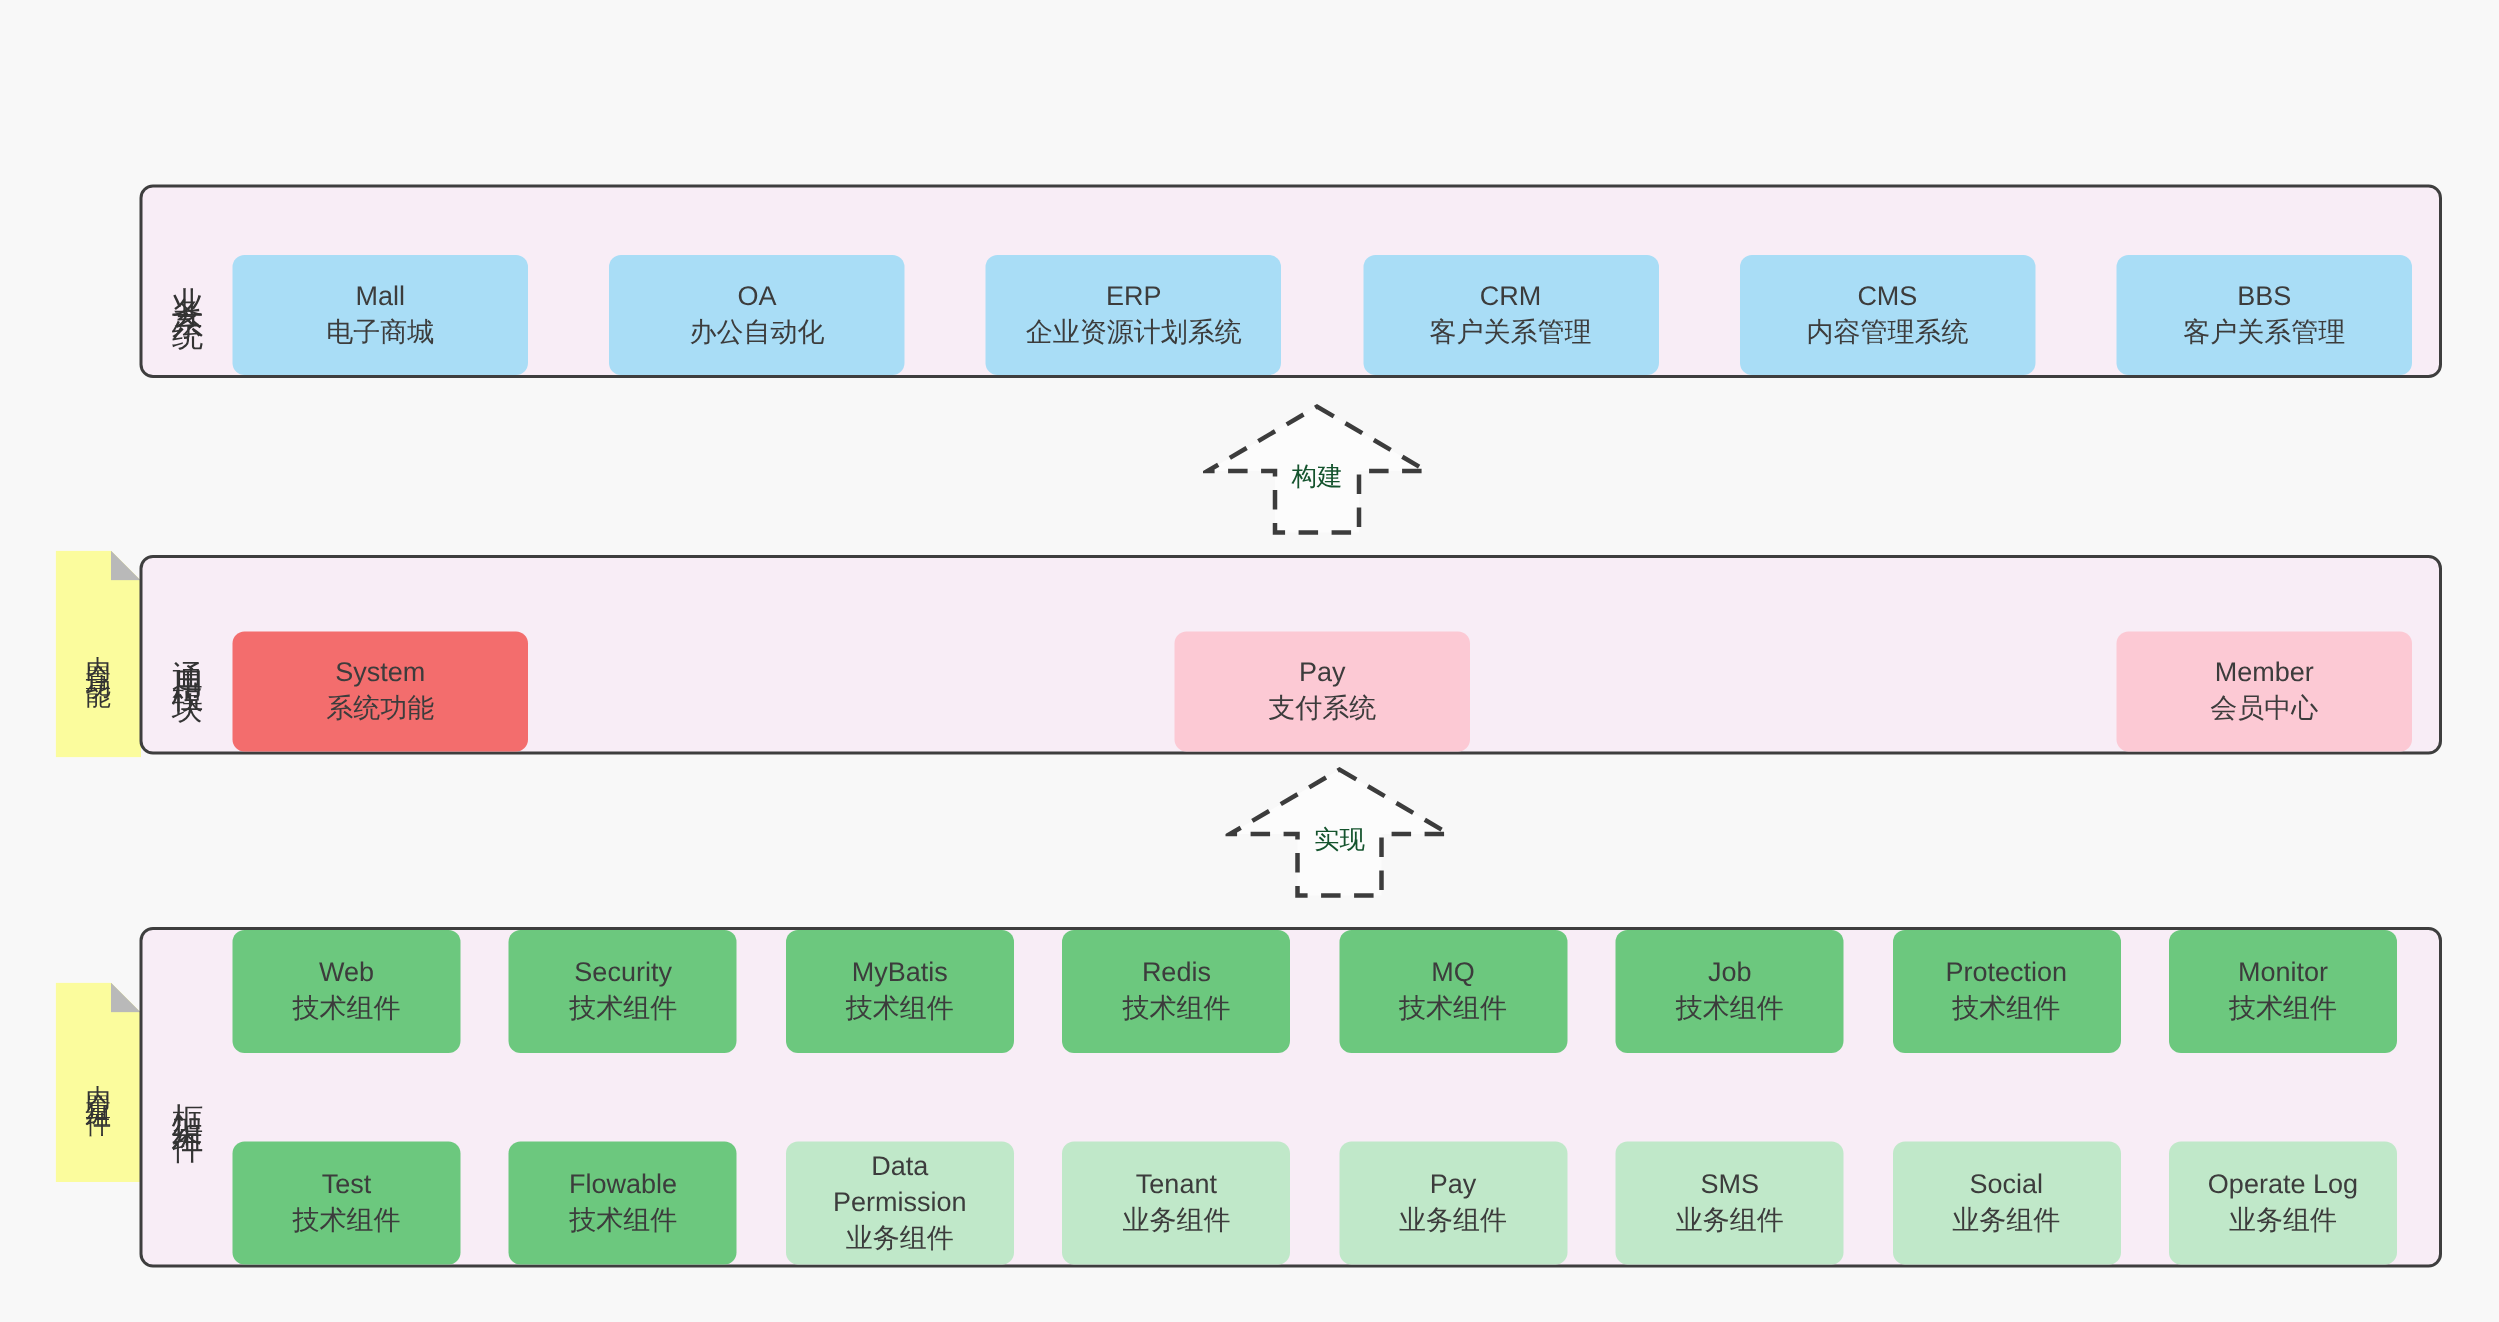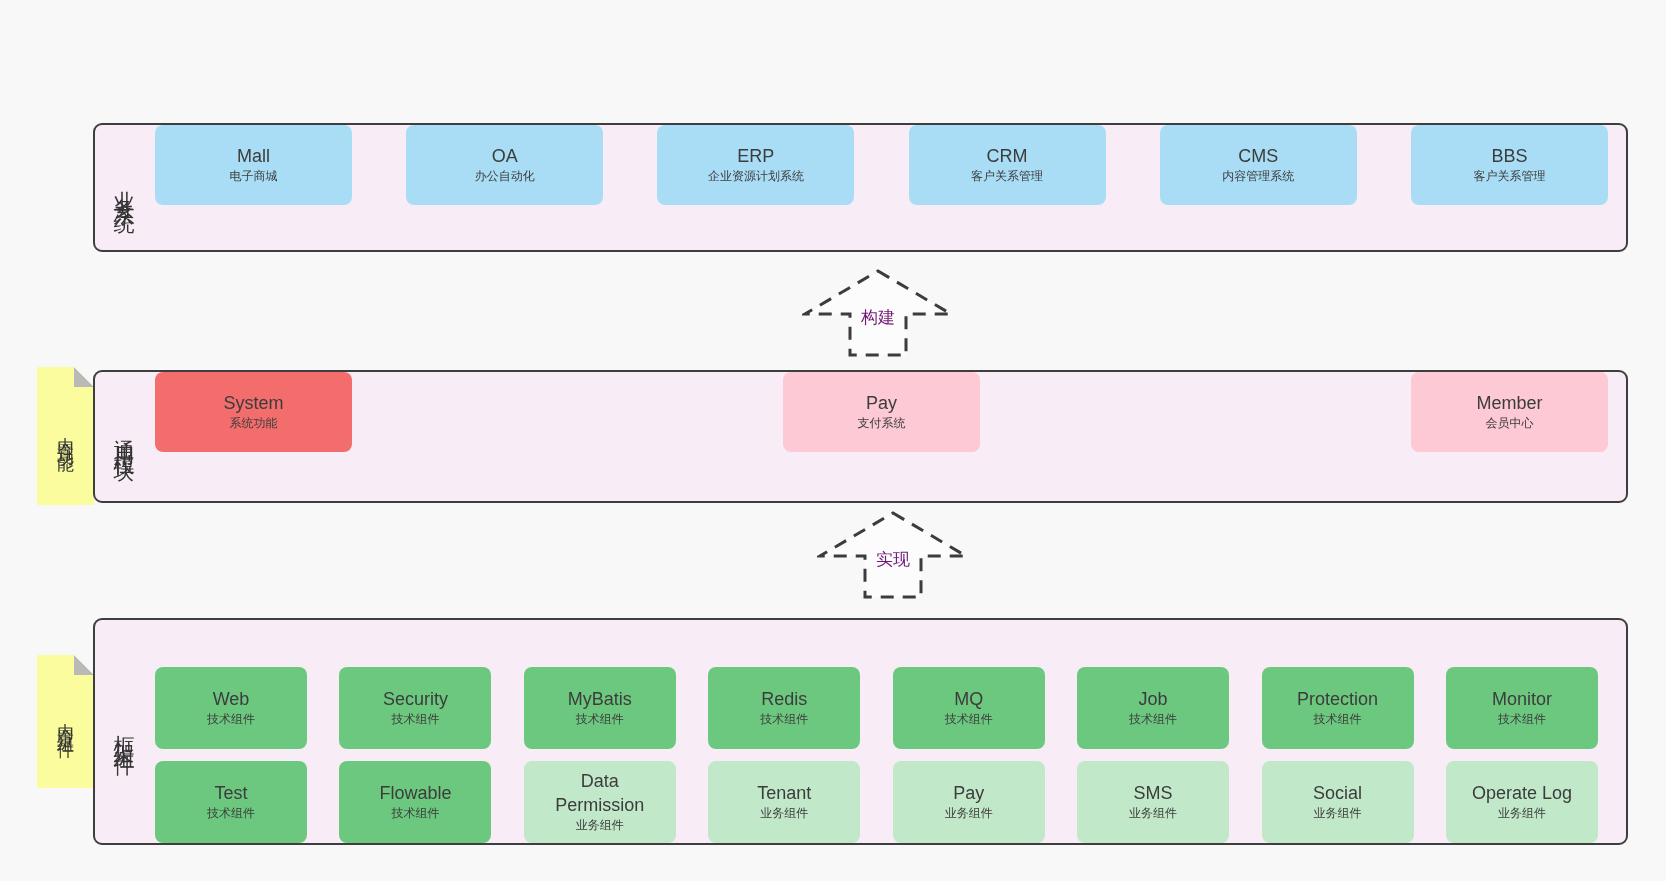--- a/index.html
+++ b/index.html
@@ -6,29 +6,29 @@
   body{font-family:"Liberation Sans","DejaVu Sans",sans-serif;color:#3c3c3c;}
   .canvas{position:relative;width:1666px;height:881px;background:#f8f8f8;overflow:hidden;}
 
   
   .band{position:absolute;left:93px;width:1531px;background:#f8edf6;border:2px solid #3e3e3e;border-radius:9px;z-index:2;}
   .band-business{top:123px;height:125px;}
   .band-modules{top:370px;height:129px;}
   .band-components{top:618px;height:223px;}
   .band-label{position:absolute;left:0;top:0;bottom:0;width:58px;display:flex;align-items:center;justify-content:center;
     writing-mode:vertical-rl;text-orientation:upright;font-size:21px;letter-spacing:7px;color:#333;}
-  .boxes{position:absolute;left:60px;right:18px;top:0;bottom:0;display:flex;align-items:flex-start;justify-content:space-between;}
-  .rows{position:absolute;left:60px;right:28px;top:0;bottom:0;display:flex;flex-direction:column;justify-content:flex-end;gap:12px;}
+  .boxes{position:absolute;left:60px;right:18px;top:0;bottom:0;display:flex;align-items:flex-end;justify-content:space-between;}
+  .rows{position:absolute;left:60px;right:28px;top:0;bottom:0;display:flex;flex-direction:column;justify-content:space-between;gap:12px;}
   .row{display:flex;align-items:center;justify-content:space-between;}
 
   
   .box{display:flex;flex-direction:column;align-items:center;justify-content:center;text-align:center;
     border-radius:8px;padding:0 12px;box-sizing:border-box;line-height:1.32;}
   .box .en{font-size:18px;}
-  .box .zh{font-size:12px;}
+  .box .zh{font-size:18px;}
   .wide{width:197px;height:80px;}
   .narrow{width:152px;height:82px;}
   .blue{background:#a9ddf6;}
   .red{background:#f36d6d;}
   .pink{background:#fcc9d4;}
   .green{background:#6cc87e;}
   .green-light{background:#c0e8c9;}
 
   
   .sticky{position:absolute;left:37px;width:57px;background:#fbfc9d;z-index:1;
@@ -37,21 +37,21 @@
     writing-mode:vertical-rl;text-orientation:upright;font-size:17px;letter-spacing:6px;color:#333;}
   .sticky .fold{position:absolute;top:0;right:0;width:20px;height:20px;background:#b9b9b9;
     clip-path:polygon(0 0, 100% 100%, 0 100%);}
   .sticky-modules{top:367px;height:138px;}
   .sticky-components{top:655px;height:133px;}
 
   
   .arrow{position:absolute;width:152px;height:90px;z-index:1;}
   .arrow svg{display:block;}
   .arrow .arrow-label{position:absolute;left:50%;top:38px;transform:translateX(-50%);
-    background:#fcfcfc;padding:0 3px;font-size:17px;color:#701a75;white-space:nowrap;}
+    background:#fcfcfc;padding:0 3px;font-size:17px;color:#14532d;white-space:nowrap;}
   .arrow-build{left:802px;top:268px;}
   .arrow-implement{left:817px;top:510px;}
 </style>
 </head>
 <body>
 
 <div class="canvas">
 
   <div class="sticky sticky-modules">
     <div class="fold"></div>

